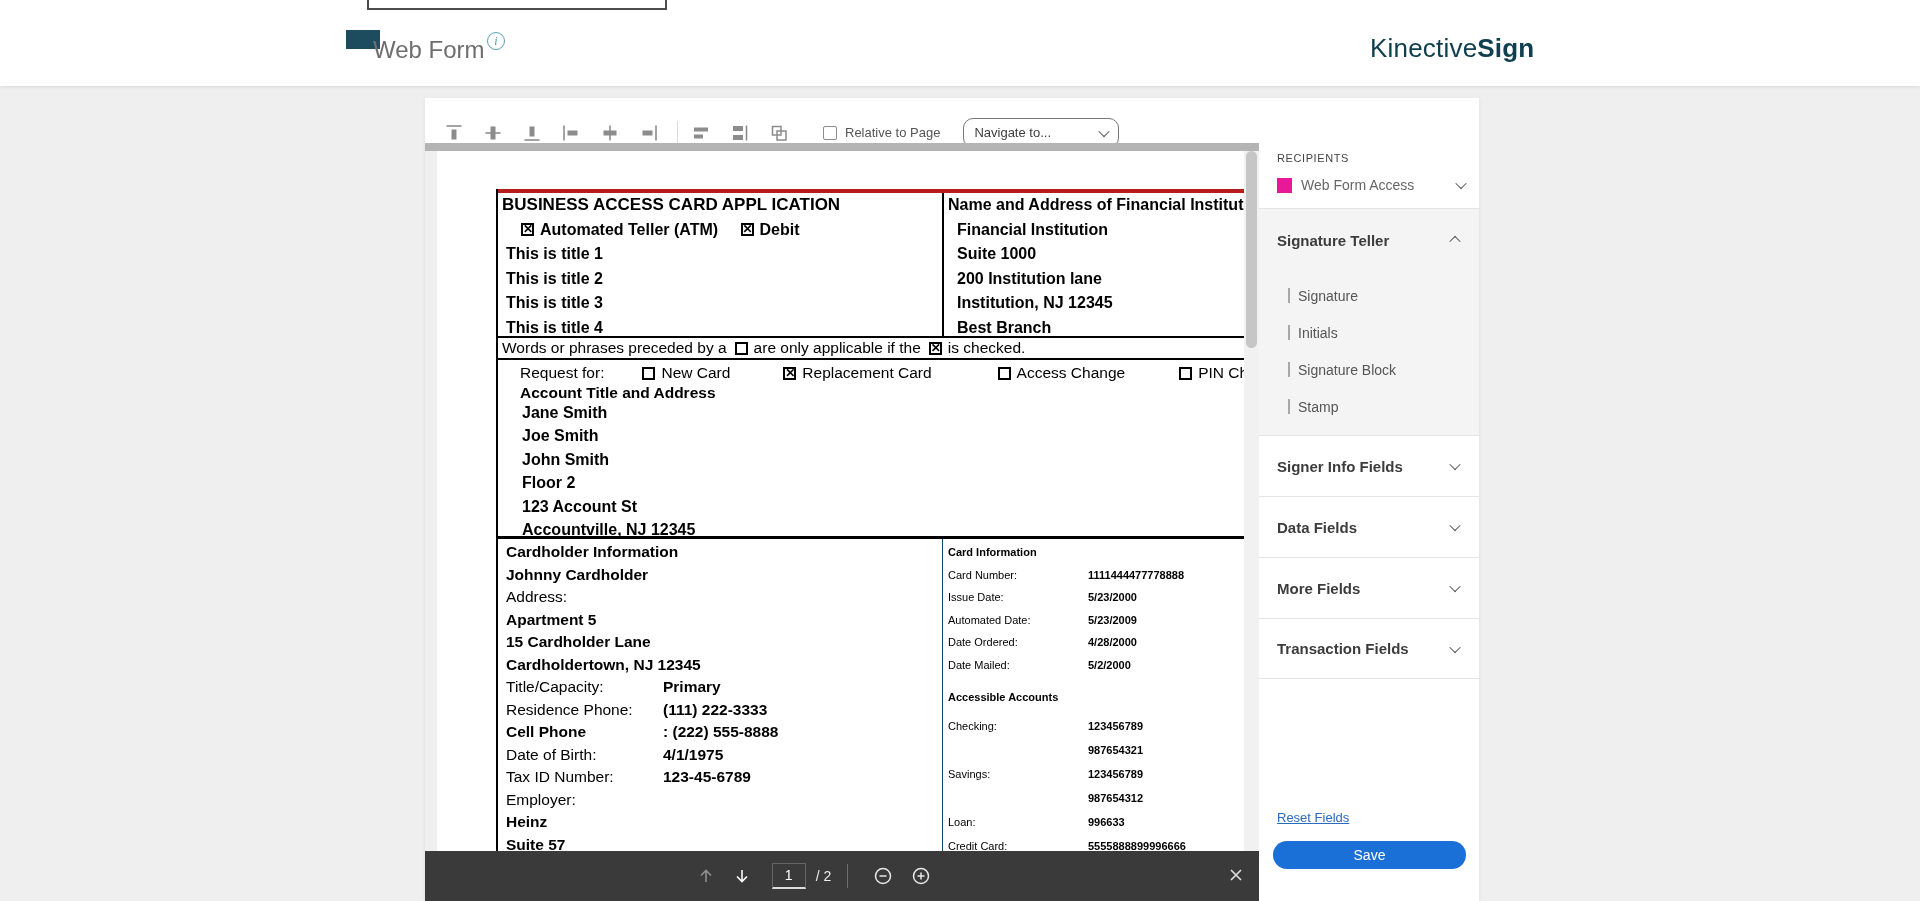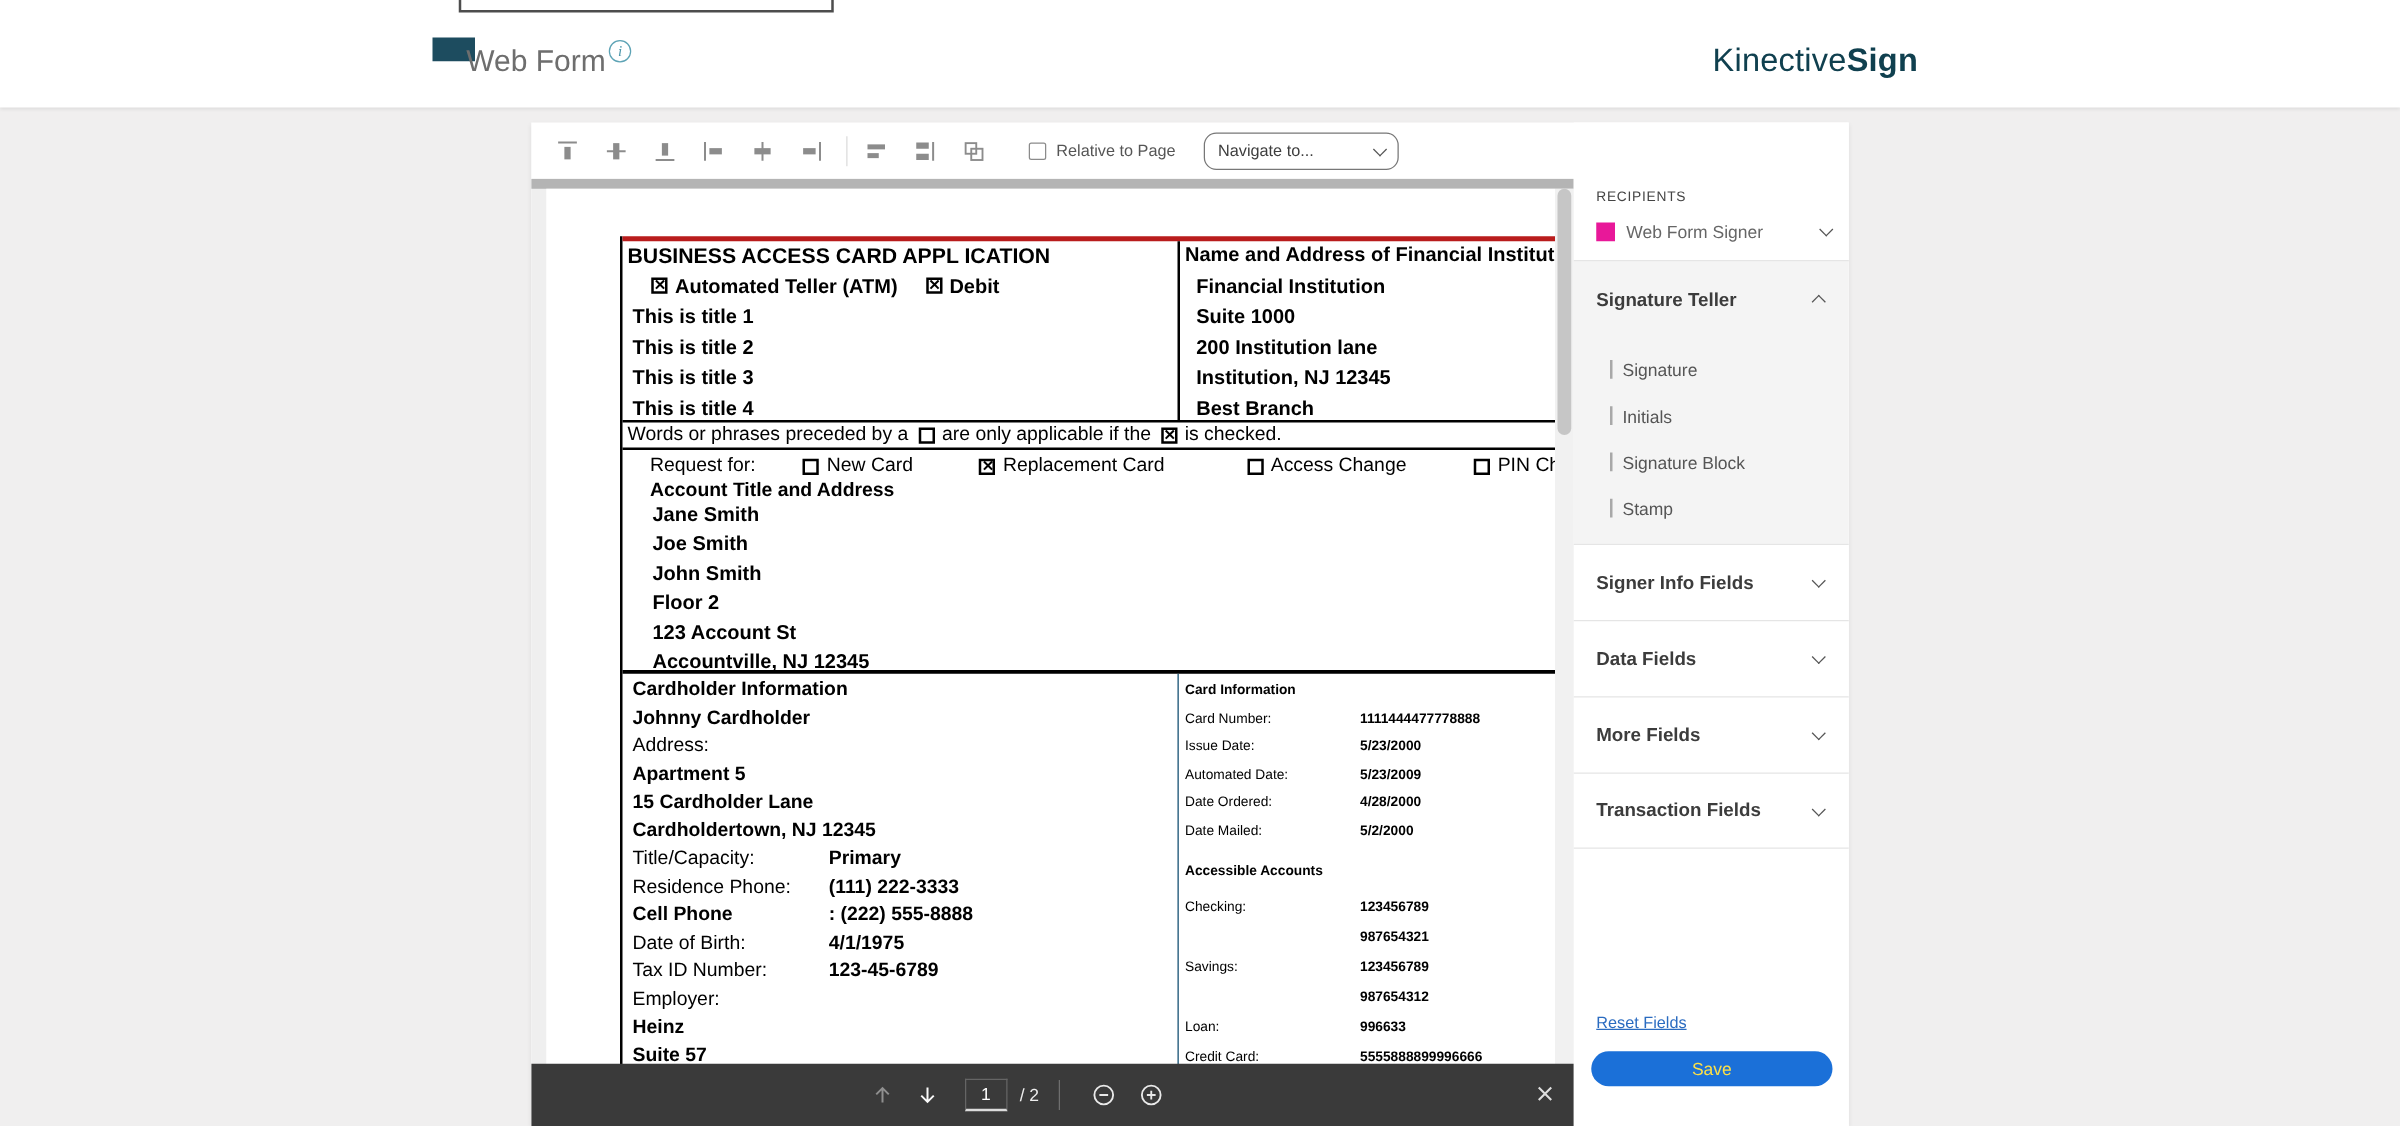--- a/index.html
+++ b/index.html
@@ -11,21 +11,21 @@
 .teal-chip{position:absolute;left:346px;top:30px;width:34px;height:19px;background:#1d4c5f}
 .page-title{position:absolute;left:373px;top:36px;font-size:24px;color:#6e6e6e}
 .info-icon{position:absolute;left:487px;top:32px;width:18px;height:18px;border:1px solid #5da3b5;border-radius:50%;color:#4d97ab;font-size:12px;font-style:italic;text-align:center;line-height:16px;font-family:"Liberation Serif",serif;cursor:pointer}
 .brand{position:absolute;left:1370px;top:33px;font-size:26px;color:#10404f;letter-spacing:.2px}
 .brand .bold{font-weight:bold}
 
 
 .panel{position:absolute;left:425px;top:98px;width:1054px;height:803px;background:#fff;box-shadow:0 1px 4px rgba(0,0,0,.08)}
 
 
-.toolbar{position:absolute;top:0;left:0;width:100%;height:45px;display:flex;align-items:center;padding-left:16px}
+.toolbar{position:absolute;top:12px;left:0;width:100%;height:45px;display:flex;align-items:center;padding-left:16px}
 .tbtn{width:26px;height:28px;margin-right:13px;background:none;border:none;display:flex;align-items:center;justify-content:center;cursor:pointer}
 .tsep{width:1px;height:24px;background:#dcdcdc;margin:0 10px 0 2px}
 .rel{display:flex;align-items:center;margin-left:18px;cursor:pointer}
 .rel .cb{width:14px;height:14px;border:1px solid #8b8b8b;background:#fff;border-radius:2px;position:relative}
 .rel .lbl{margin-left:8px;font-size:13px;color:#555}
 .nav-select{margin-left:23px;width:156px;height:30px;border:1px solid #777;border-radius:10px;display:flex;align-items:center;padding:0 10px;font-size:13px;color:#3d3d3d;justify-content:space-between;cursor:pointer;background:#fff}
 .chev{width:8px;height:8px;border-right:1.6px solid #555;border-bottom:1.6px solid #555;display:inline-block}
 .chev.down{transform:rotate(45deg) translate(-1px,-1px)}
 .chev.up{transform:rotate(-135deg) translate(-1px,-1px)}
 
@@ -87,21 +87,21 @@
 .sig-section{position:absolute;left:0;top:110px;width:220px;height:227px;background:#f4f4f4;border-top:1px solid #e5e5e5}
 .sig-hdr{height:62px;display:flex;align-items:center;padding:0 20px 0 18px;cursor:pointer}
 .sec-title{font-size:15px;font-weight:bold;color:#3c3c3c;flex:1}
 .sig-items{padding-top:6px}
 .sig-item{height:37px;display:flex;align-items:center;padding-left:29px;font-size:14px;color:#555;cursor:pointer}
 .sig-item .bar{width:2px;height:15px;background:#a8a8a8;margin-right:8px}
 .collapse-rows{position:absolute;top:337px;left:0;width:220px}
 .crow{height:61px;border-top:1px solid #e5e5e5;display:flex;align-items:center;padding:0 20px 0 18px;cursor:pointer}
 .crow:last-child{border-bottom:1px solid #e5e5e5}
 .reset{position:absolute;left:18px;top:712px;font-size:13px;color:#2a6bc0;text-decoration:underline;cursor:pointer;background:none;border:none}
-.savebtn{position:absolute;left:14px;top:743px;width:193px;height:28px;border:none;border-radius:14px;color:#fde047;font-size:14px;cursor:pointer}
+.savebtn{position:absolute;left:14px;top:743px;width:193px;height:28px;border:none;border-radius:14px;color:#ffffff;font-size:14px;cursor:pointer}
 </style>
 </head>
 <body>
 
 <div class="header">
   <div class="partial-box"></div>
   <div class="teal-chip"></div>
   <span class="page-title">Web Form</span>
   <span class="info-icon">i</span>
   <div class="brand"><span>Kinective</span><span class="bold">Sign</span></div>
@@ -370,21 +370,21 @@
             <path d="M4 4L14 14M14 4L4 14" stroke="#dddddd" stroke-width="1.7"></path>
           </svg>
         </button>
     </div>
   </div>
 
   <div class="sidebar">
     <div class="recip-hdr">RECIPIENTS</div>
     <div class="recip-row">
       <span class="swatch" style="background: rgb(232, 24, 153);"></span>
-      <span class="recip-name">Web Form Signer</span>
+      <span class="recip-name">Web Form Access</span>
       <span class="chev down"></span>
     </div>
 
     <div class="sig-section">
       <div class="sig-hdr">
         <span class="sec-title">Signature Teller</span>
         <span class="chev up"></span>
       </div>
       <div class="sig-items">
         <div class="sig-item">

